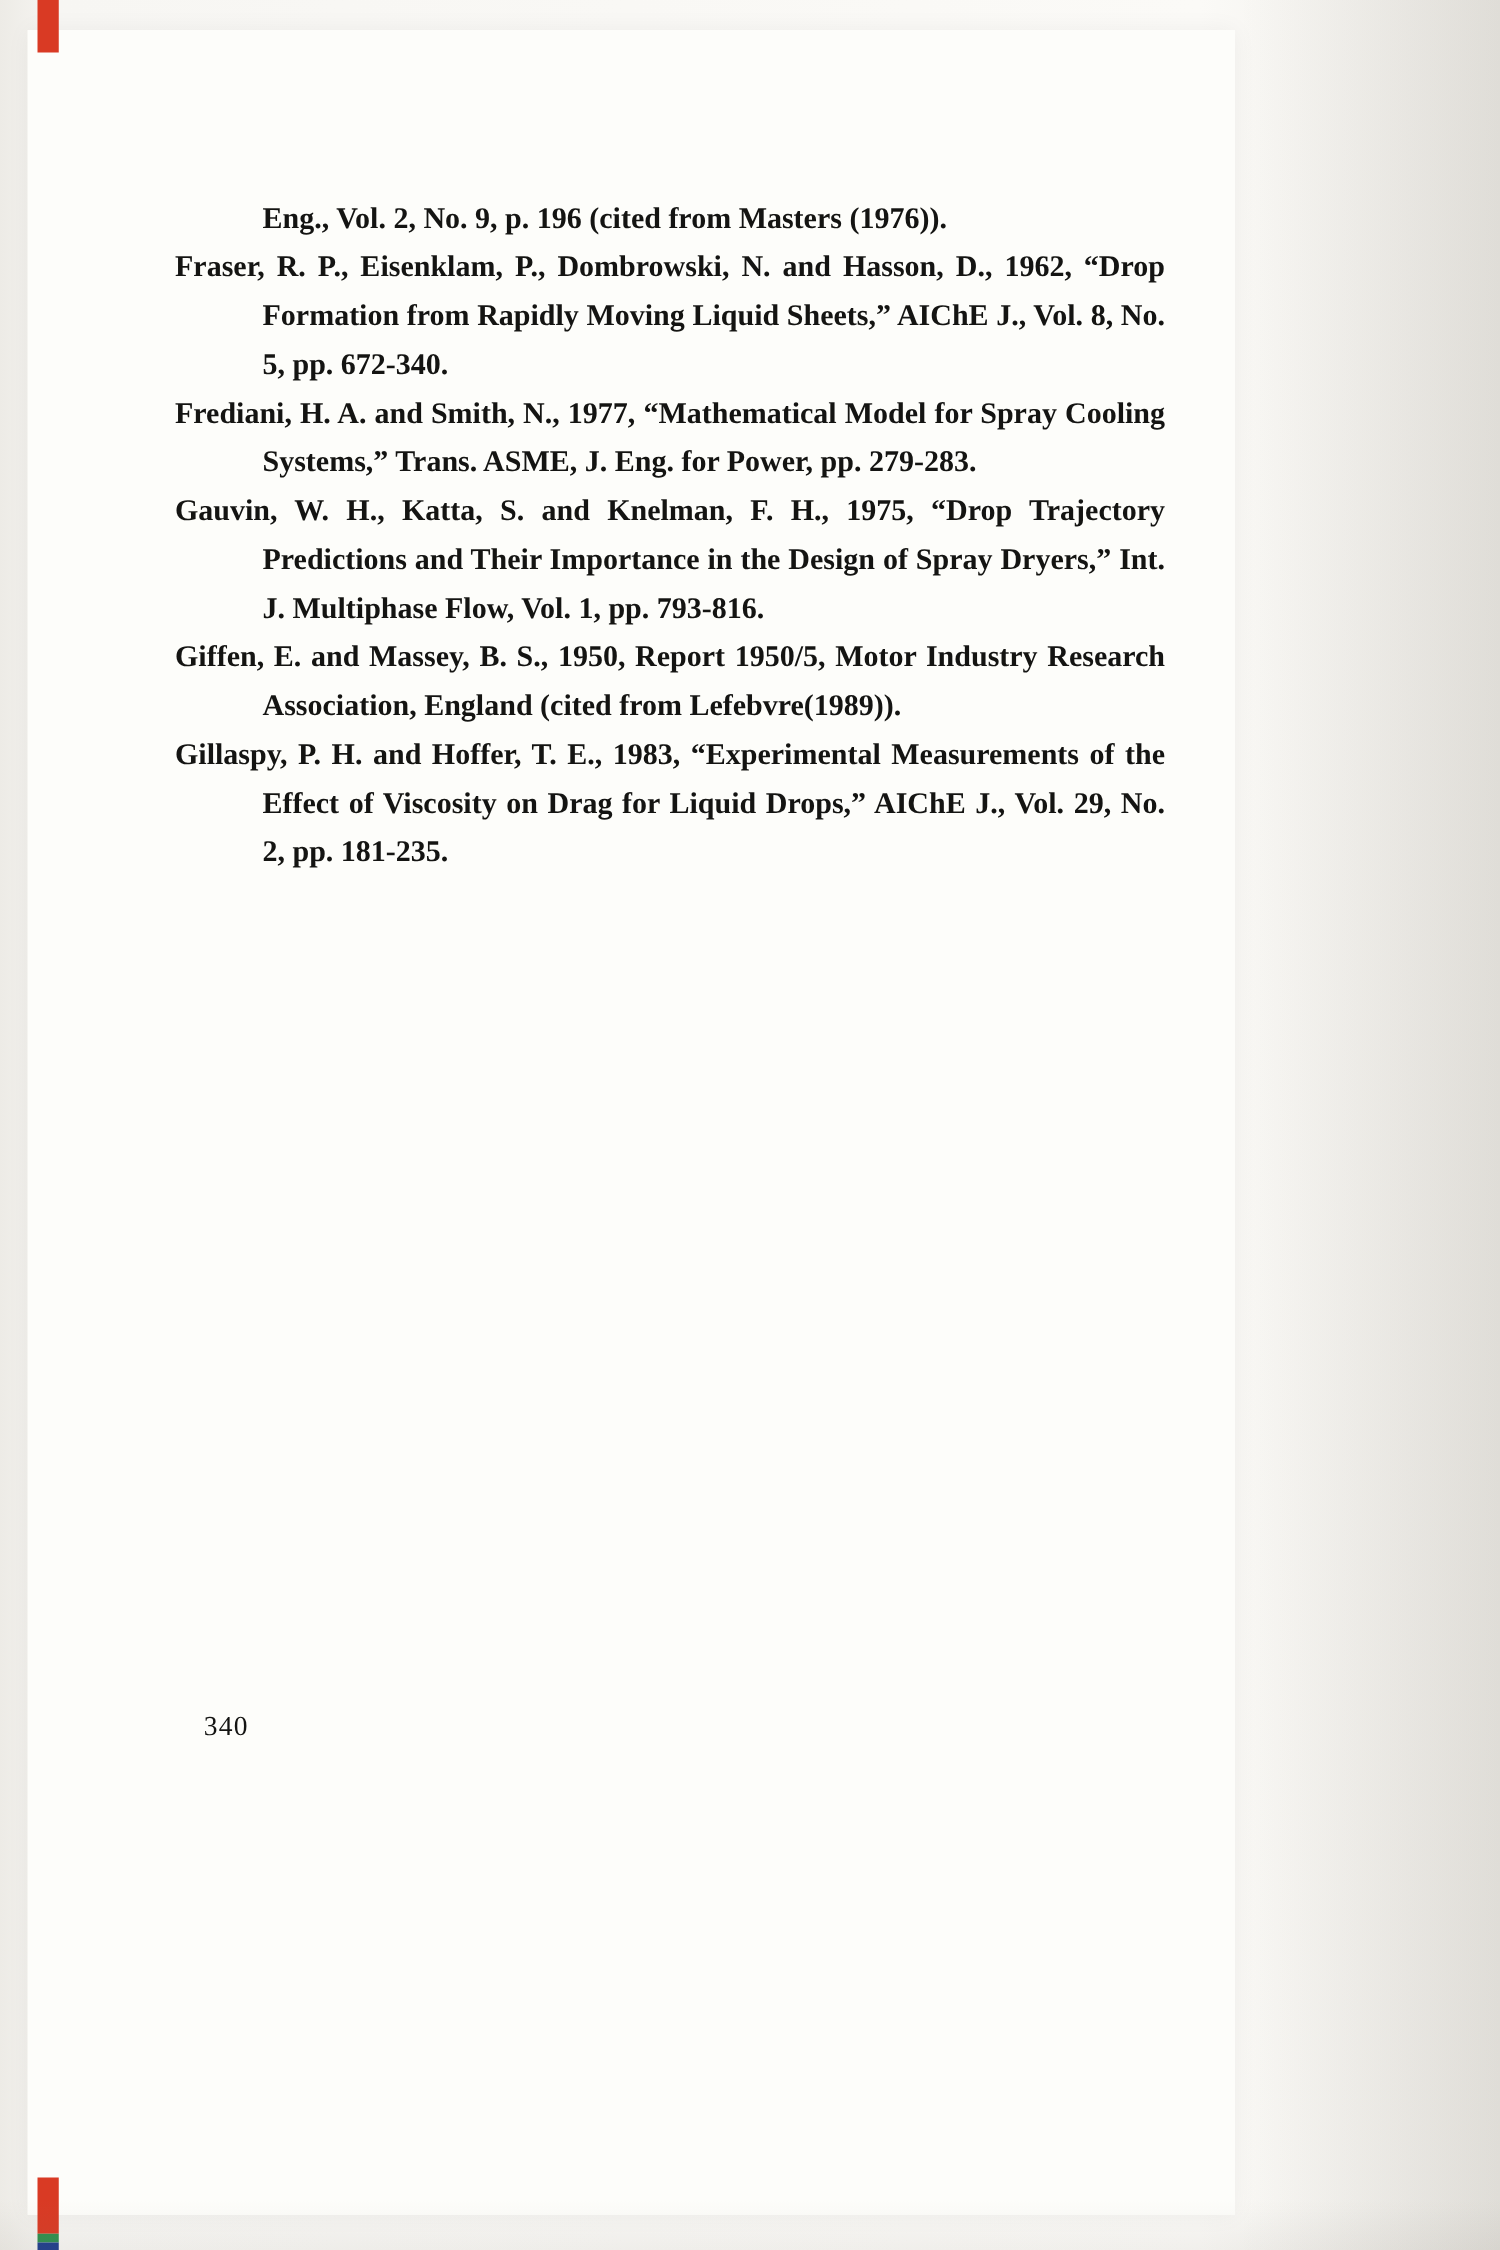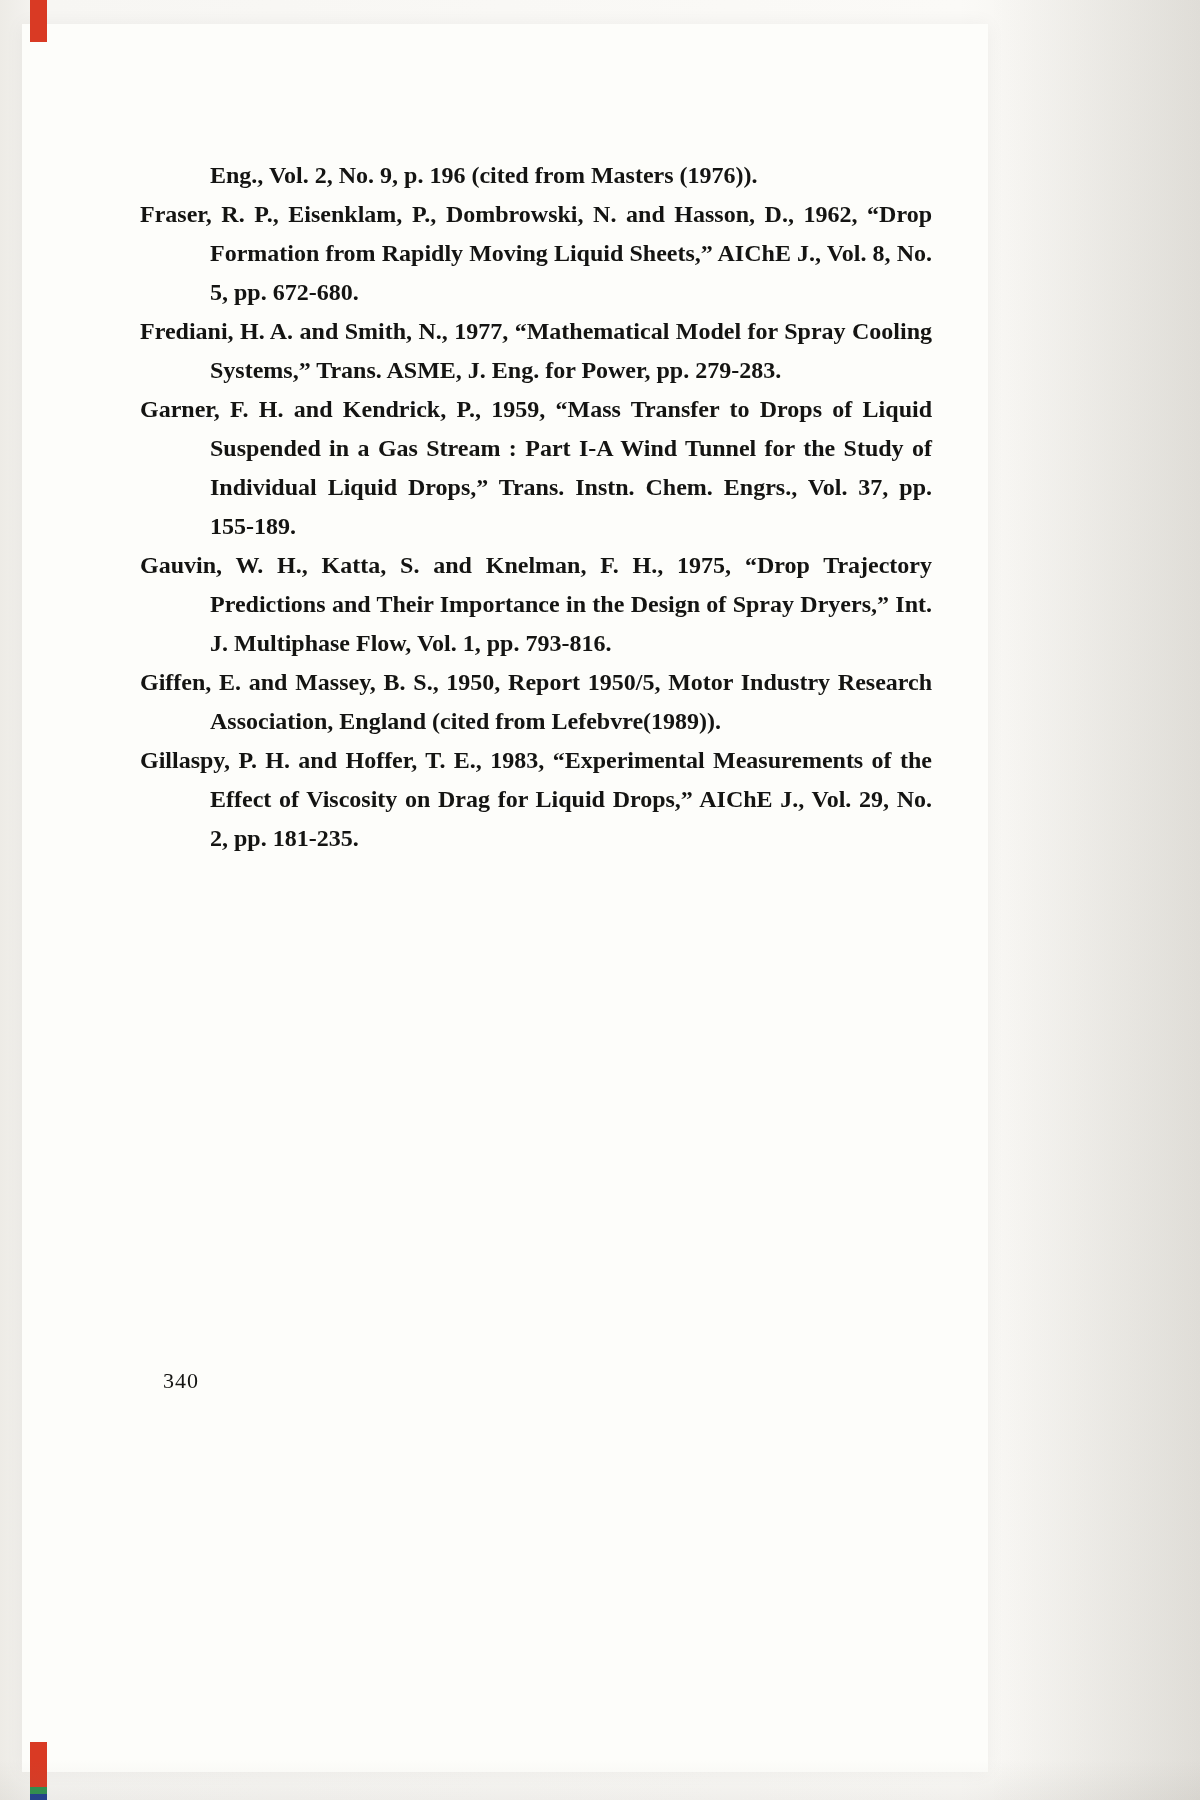--- a/index.html
+++ b/index.html
@@ -79,23 +79,22 @@
 
 <div class="scan-page"></div>
 
 <div class="color-bar red-top"></div>
 <div class="color-bar red-bottom"></div>
 <div class="color-bar green-bottom"></div>
 <div class="color-bar blue-bottom"></div>
 
 <div class="ref-list">
   <p class="ref cont">Eng., Vol. 2, No. 9, p. 196 (cited from Masters (1976)).</p>
-  <p class="ref">Fraser, R. P., Eisenklam, P., Dombrowski, N. and Hasson, D., 1962, “Drop Formation from Rapidly Moving Liquid Sheets,” AIChE J., Vol. 8, No. 5, pp. 672-680.</p>
+  <p class="ref">Fraser, R. P., Eisenklam, P., Dombrowski, N. and Hasson, D., 1962, “Drop Formation from Rapidly Moving Liquid Sheets,” AIChE J., Vol. 8, No. 5, pp. 672-340.</p>
   <p class="ref">Frediani, H. A. and Smith, N., 1977, “Mathematical Model for Spray Cooling Systems,” Trans. ASME, J. Eng. for Power, pp. 279-283.</p>
-  <p class="ref">Garner, F. H. and Kendrick, P., 1959, “Mass Transfer to Drops of Liquid Suspended in a Gas Stream : Part I-A Wind Tunnel for the Study of Individual Liquid Drops,” Trans. Instn. Chem. Engrs., Vol. 37, pp. 155-189.</p>
   <p class="ref">Gauvin, W. H., Katta, S. and Knelman, F. H., 1975, “Drop Trajectory Predictions and Their Importance in the Design of Spray Dryers,” Int. J. Multiphase Flow, Vol. 1, pp. 793-816.</p>
   <p class="ref">Giffen, E. and Massey, B. S., 1950, Report 1950/5, Motor Industry Research Association, England (cited from Lefebvre(1989)).</p>
   <p class="ref">Gillaspy, P. H. and Hoffer, T. E., 1983, “Experimental Measurements of the Effect of Viscosity on Drag for Liquid Drops,” AIChE J., Vol. 29, No. 2, pp. 181-235.</p>
 </div>
 
 <div class="page-number">340</div>
 
 <div class="edge-shade-right"></div>
 <div class="edge-shade-bottom"></div>
 

